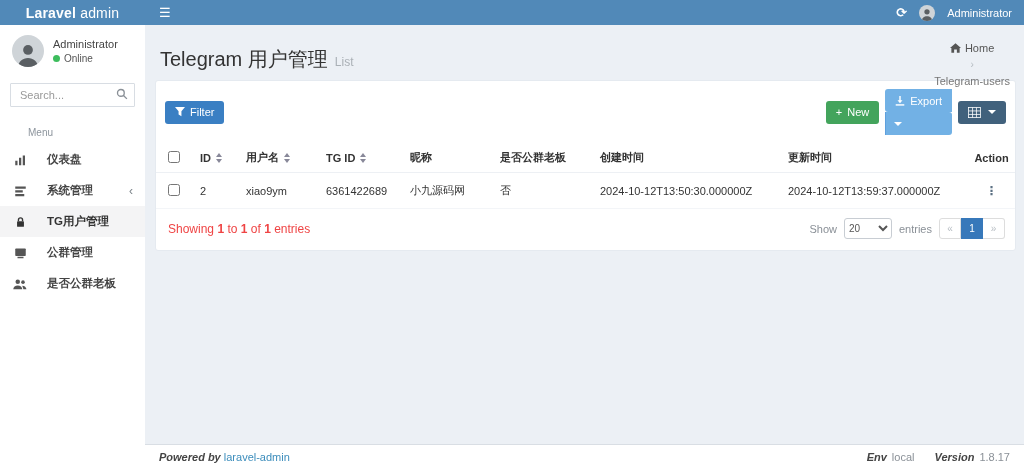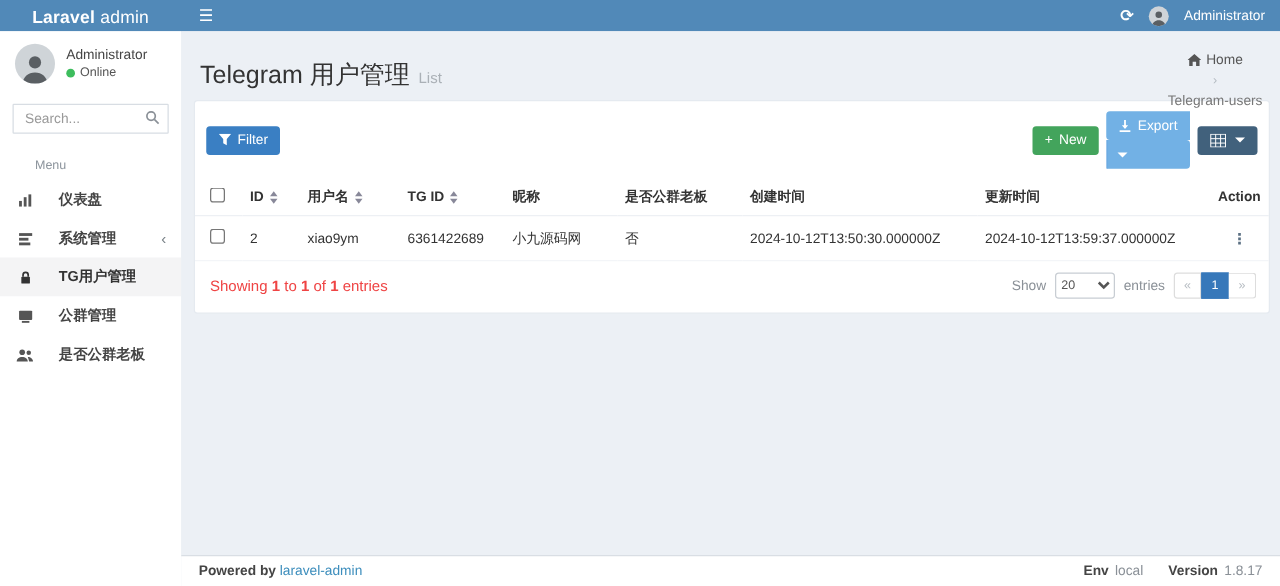--- a/index.html
+++ b/index.html
@@ -88,21 +88,21 @@
   .pagination { display:flex; }
   .page-btn { min-width:22px; height:21px; display:flex; align-items:center; justify-content:center; border:1px solid #ddd; background:#fff; color:#b8bec4; font-size:10px; text-decoration:none; cursor:pointer; }
   .page-btn:first-child { border-radius:3px 0 0 3px; }
   .page-btn:last-child { border-radius:0 3px 3px 0; border-left:none; }
   .page-btn.active { background:#3778ba; border-color:#3778ba; color:#fff; cursor:default; }
 
   .spacer { flex:1; }
 
   
   .footer { height:25px; background:#fff; border-top:1px solid #d9dee4; display:flex; align-items:center; padding:0 14px; font-size:11px; color:#444; }
-  .footer b { font-weight:bold; }
+  .footer b { font-weight:bold;font-style:italic; }
   .footer a { color:#3c8dbc; text-decoration:none; cursor:pointer; }
   .footer-right { margin-left:auto; display:flex; align-items:flex-end; gap:5px;padding-left:24px; }
   .footer-right .val { color:#8a9097; }
   .footer-right .gap { width:10px; }
 
   svg { display:block; }
 </style>
 </head>
 <body>
 

